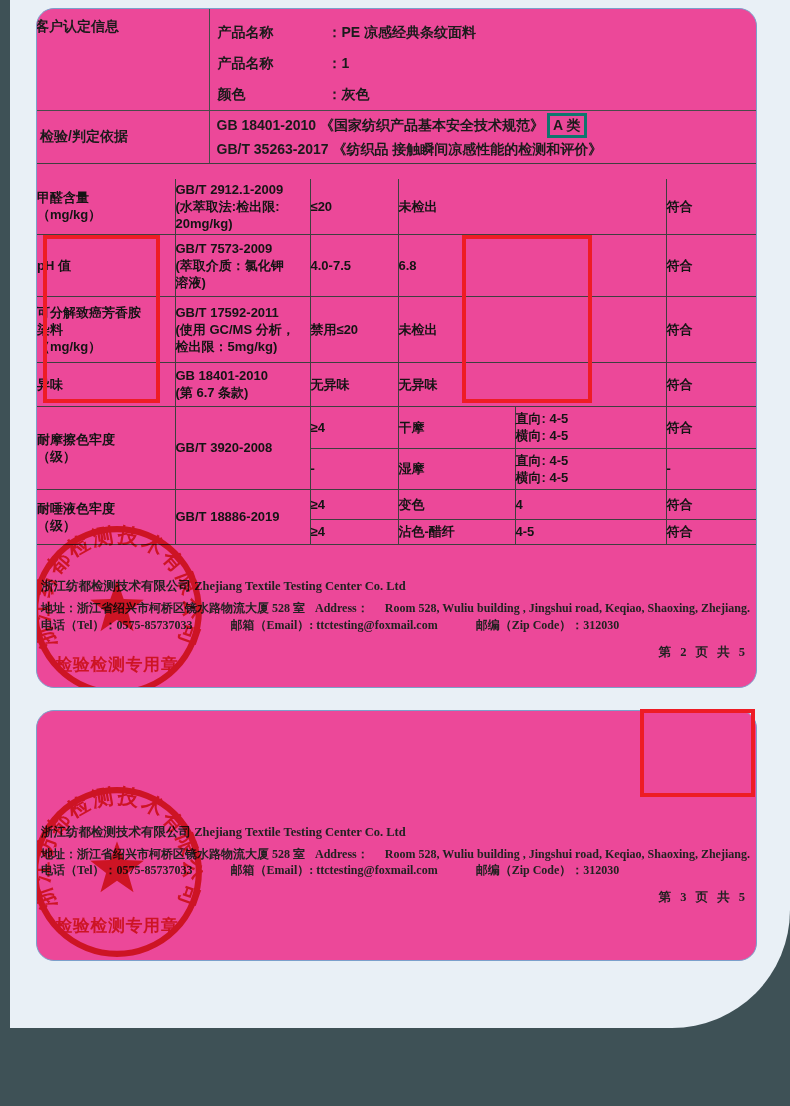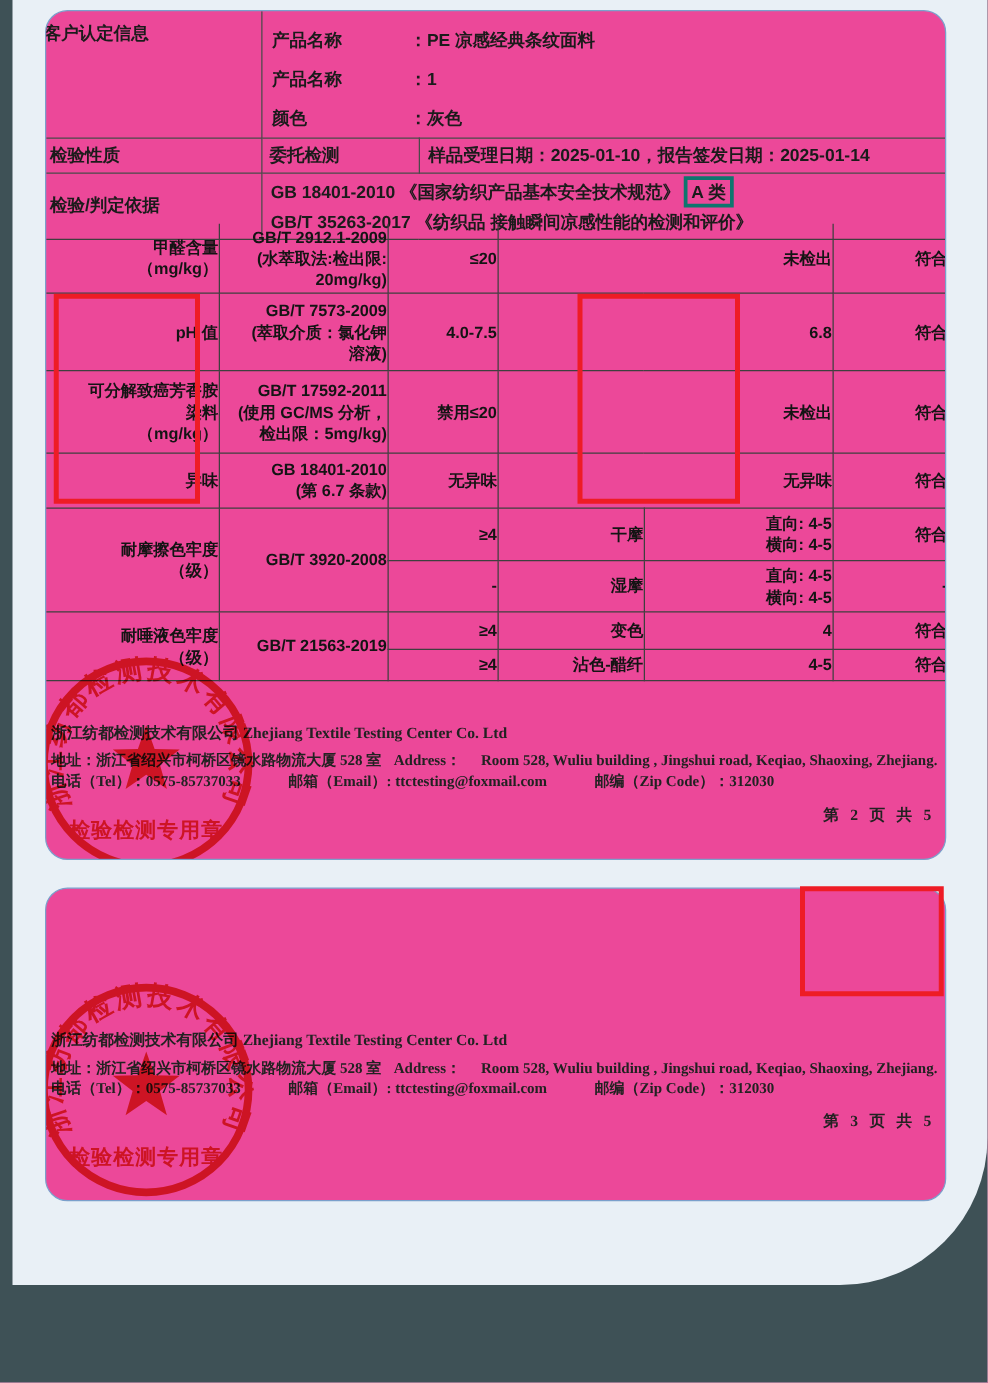--- a/index.html
+++ b/index.html
@@ -26,21 +26,21 @@
   td.fields-cell{vertical-align:top;padding:8px 0 0 8px;line-height:31px;}
   .flabel{display:inline-block;width:110px;}
   td.lbl{padding-left:3px;}
   td.nature{padding-left:6px;}
   td.dates{padding-left:7px;}
   td.basis{padding:2px 0 2px 7px;line-height:23px;font-weight:bold;}
   .ared{display:inline-block;border:3px solid #0f766e;padding:0 3px;margin-left:3px;line-height:19px;}
 
   
   .test-table{position:absolute;left:0;top:170px;width:721px;border-collapse:collapse;
-              table-layout:fixed;text-align:right;color:#141414;
+              table-layout:fixed;text-align:left;color:#141414;
               font-weight:bold;font-size:13px;line-height:17px;}
   .test-table td{border:1.6px solid #3f3f3f;padding:0;vertical-align:middle;white-space:pre-line;}
   .test-table tr.tr1 td{border-top:none;}
   .test-table td.first{border-left:none;}
   .test-table td.last{border-right:none;}
 
   
   .cool-table{position:absolute;left:0;top:13px;width:721px;border-collapse:collapse;
               table-layout:fixed;text-align:center;color:#141414;
               font-weight:bold;font-size:13px;line-height:17px;}
@@ -84,25 +84,20 @@
           <col>
         </colgroup>
       <tbody>
           <tr class="r1" style="height:95px">
         <td class="first cust">客户认定信息</td>
         <td class="last fields-cell" colspan="2">
           <div class="field"><span class="flabel">产品名称</span><span>：</span><span>PE 凉感经典条纹面料</span></div>
           <div class="field"><span class="flabel">产品名称</span><span>：</span><span>1</span></div>
           <div class="field"><span class="flabel">颜色</span><span>：</span><span>灰色</span></div>
         </td>
-      </tr>
-      <tr class="r2" style="height:28px">
-        <td class="first lbl">检验性质</td>
-        <td class="nature">委托检测</td>
-        <td class="last dates">样品受理日期：2025-01-10，报告签发日期：2025-01-14</td>
       </tr>
       <tr class="r3" style="height:47px">
         <td class="first lbl">检验/判定依据</td>
         <td class="last basis" colspan="2">
           <div><span>GB 18401-2010 《国家纺织产品基本安全技术规范》</span><span class="ared">A 类</span></div>
           <div>GB/T 35263-2017 《纺织品 接触瞬间凉感性能的检测和评价》</div>
         </td>
       </tr>
     </tbody>
       </table>
@@ -168,21 +163,21 @@
       <tr style="height:41px">
         <td>-</td>
         <td>湿摩</td>
         <td>直向: 4-5
 横向: 4-5</td>
         <td class="last">-</td>
       </tr>
       <tr style="height:30px">
         <td class="first" rowspan="2">耐唾液色牢度
 （级）</td>
-        <td rowspan="2">GB/T 21563-2019</td>
+        <td rowspan="2">GB/T 18886-2019</td>
         <td>≥4</td>
         <td>变色</td>
         <td>4</td>
         <td class="last">符合</td>
       </tr>
       <tr style="height:25px">
         <td>≥4</td>
         <td>沾色-醋纤</td>
         <td>4-5</td>
         <td class="last">符合</td>

